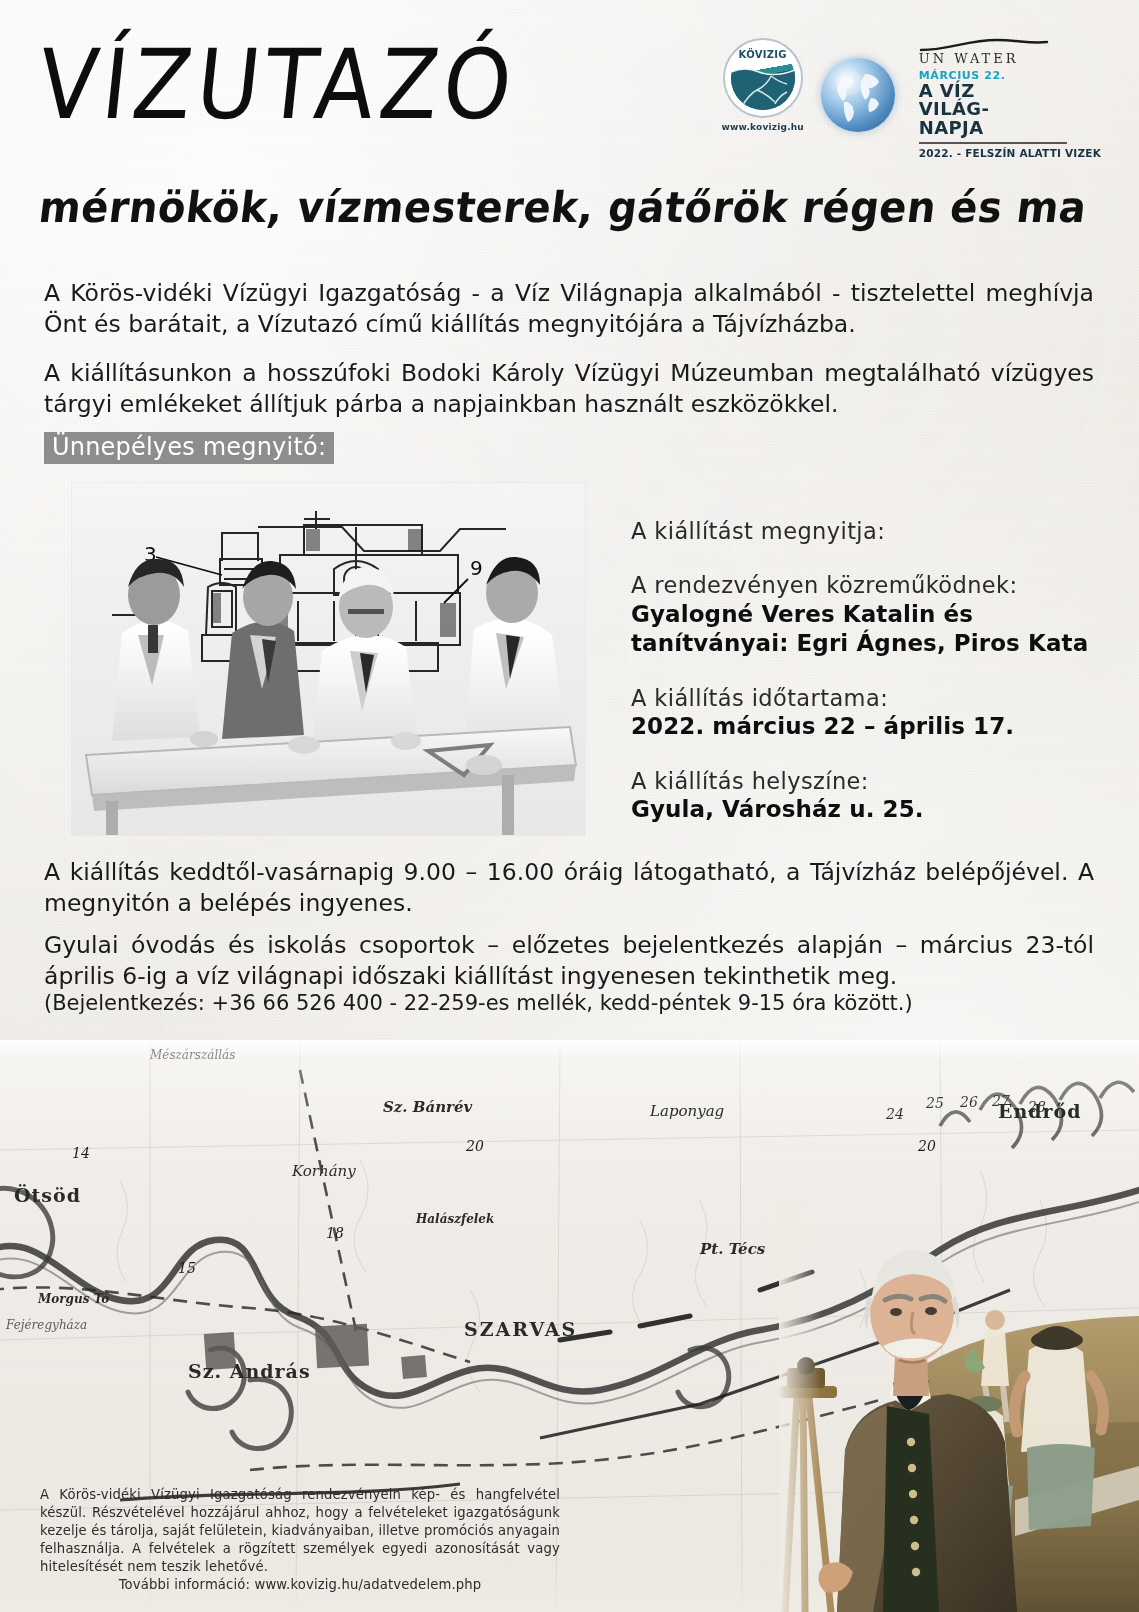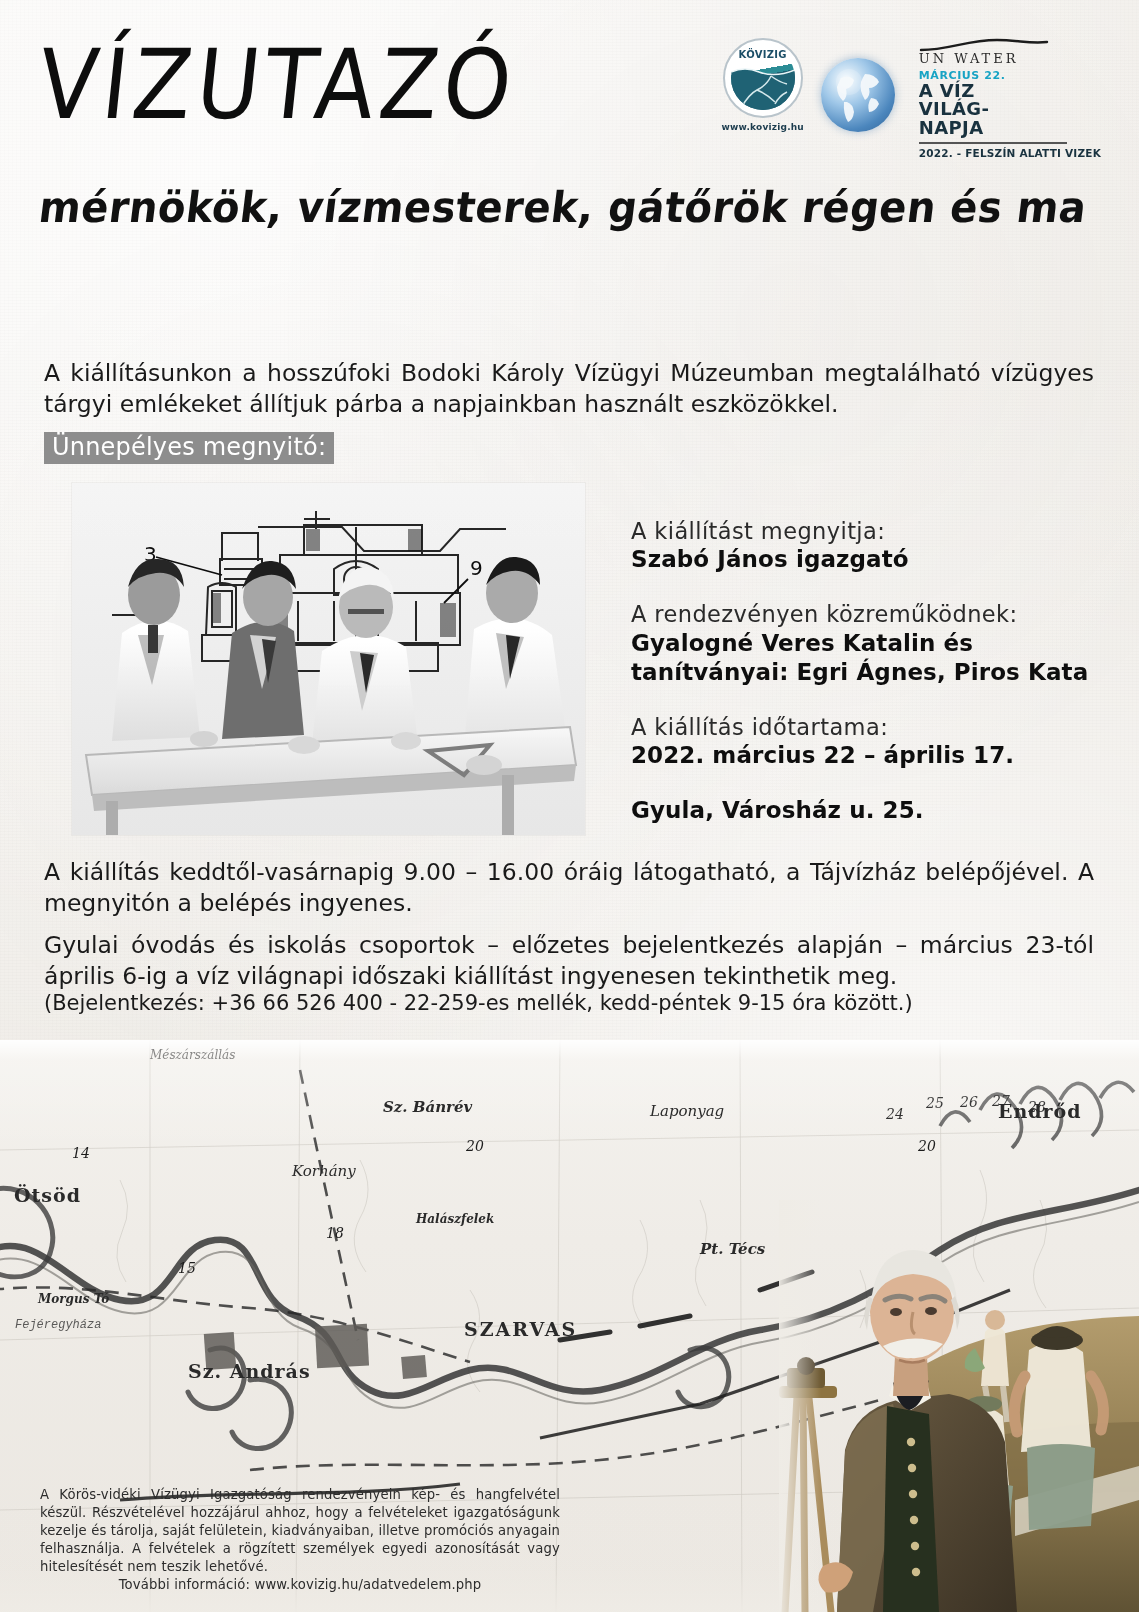--- a/index.html
+++ b/index.html
@@ -261,21 +261,21 @@
     <div class="map-label ml-med" style="left:292px;top:122px;">Korhány</div>
     <div class="map-label ml-med" style="left:383px;top:58px;font-weight:700;">Sz. Bánrév</div>
     <div class="map-label ml-med" style="left:650px;top:62px;">Laponyag</div>
     <div class="map-label ml-big" style="left:998px;top:60px;">Endrőd</div>
     <div class="map-label ml-med" style="left:700px;top:200px;font-weight:700;">Pt. Técs</div>
     <div class="map-label ml-big" style="left:464px;top:278px;font-style:normal;letter-spacing:2px;">SZARVAS</div>
     <div class="map-label ml-big" style="left:188px;top:320px;">Sz. András</div>
     <div class="map-label ml-sm" style="left:416px;top:172px;font-weight:700;">Halászfelek</div>
     <div class="map-label ml-sm" style="left:38px;top:204px;font-weight:700;margin-top:48px;">Morgus Tó</div>
     <div class="map-label ml-sm" style="left:150px;top:8px;opacity:.55;">Mészárszállás</div>
-    <div class="map-label ml-sm" style="left:15px;top:278px;opacity:.75;font-family:Liberation Mono, monospace;">Fejéregyháza</div>
+    <div class="map-label ml-sm" style="left:6px;top:278px;opacity:.75;">Fejéregyháza</div>
   </div>
 
   <div class="painting">
     <svg width="360" height="412" viewBox="0 0 360 412">
       <defs>
         <linearGradient id="earth" x1="0" y1="0" x2="0" y2="1">
           <stop offset="0" stop-color="#b39c6d"></stop>
           <stop offset="0.55" stop-color="#8e7a4f"></stop>
           <stop offset="1" stop-color="#5f5234"></stop>
         </linearGradient>
@@ -422,20 +422,21 @@
           <div class="un-date">MÁRCIUS 22.</div>
           <div class="un-big">A VÍZ</div>
           <div class="un-big">VILÁG-</div>
           <div class="un-big">NAPJA</div>
           <div class="un-rule"></div>
           <div class="un-foot">2022. - FELSZÍN ALATTI VIZEK</div>
         </div>
       </div>
     </div>
 
+    <div class="para p1">A Körös-vidéki Vízügyi Igazgatóság - a Víz Világnapja alkalmából - tisztelettel meghívja Önt és barátait, a Vízutazó című kiállítás megnyitójára a Tájvízházba.</div>
     <div class="para p2">A kiállításunkon a hosszúfoki Bodoki Károly Vízügyi Múzeumban megtalálható vízügyes tárgyi emlékeket állítjuk párba a napjainkban használt eszközökkel.</div>
 
     <div class="opening">
       <span class="hl">Ünnepélyes megnyitó:</span>
     </div>
 
     <div class="photo">
       <svg width="513" height="352" viewBox="0 0 513 352">
         <defs>
           <linearGradient id="bgph" x1="0" y1="0" x2="0" y2="1">
@@ -526,31 +527,31 @@
           <ellipse cx="334" cy="258" rx="15" ry="9" fill="#d4d4d4"></ellipse>
           <ellipse cx="412" cy="282" rx="18" ry="10" fill="#d0d0d0"></ellipse>
           <ellipse cx="132" cy="256" rx="14" ry="8" fill="#cfcfcf"></ellipse>
         </g>
       </svg>
     </div>
 
     <div class="info">
       <div class="blk">
         <div class="lbl">A kiállítást megnyitja:</div>
-        <div class="val">Szabó János igazgató</div>
       </div>
       <div class="blk">
         <div class="lbl">A rendezvényen közreműködnek:</div>
         <div class="val">Gyalogné Veres Katalin és tanítványai: Egri Ágnes, Piros Kata</div>
       </div>
       <div class="blk">
         <div class="lbl">A kiállítás időtartama:</div>
         <div class="val">2022. március 22 – április 17.</div>
       </div>
       <div class="blk">
+        <div class="lbl">A kiállítás helyszíne:</div>
         <div class="val">Gyula, Városház u. 25.</div>
       </div>
     </div>
 
     <div class="para p-hours">A kiállítás keddtől-vasárnapig 9.00 – 16.00 óráig látogatható, a Tájvízház belépőjével. A megnyitón a belépés ingyenes.</div>
     <div class="para p-groups">Gyulai óvodás és iskolás csoportok – előzetes bejelentkezés alapján – március 23-tól április 6-ig a víz világnapi időszaki kiállítást ingyenesen tekinthetik meg.</div>
     <div class="para p-phone">(Bejelentkezés: +36 66 526 400 - 22-259-es mellék, kedd-péntek 9-15 óra között.)</div>
   </div>
 
   <div class="legal">

